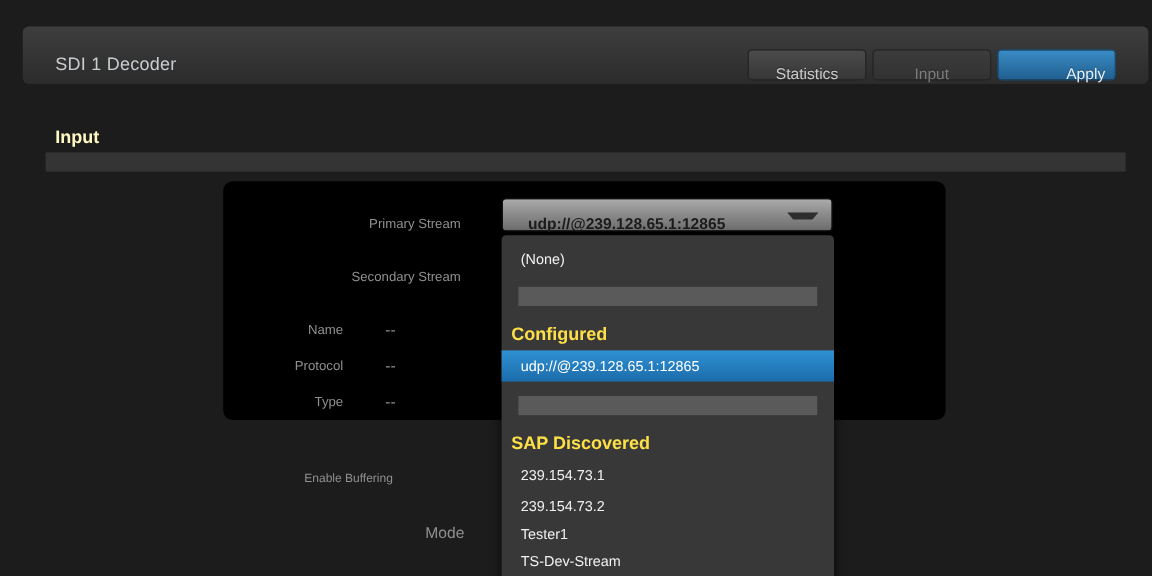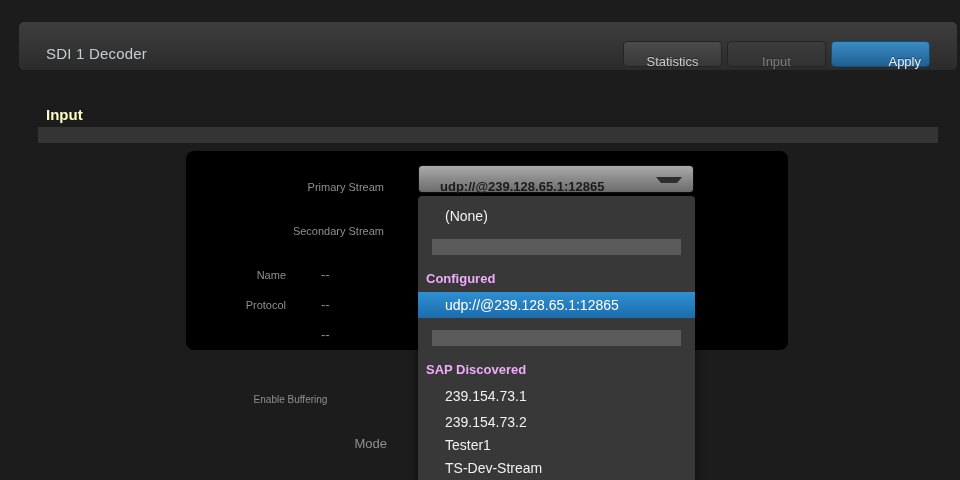--- a/index.html
+++ b/index.html
@@ -99,30 +99,30 @@
   }
 
   
   .menu {
     position:absolute; left:410px; top:188px; width:277px;
     background:#383838; border-radius:4px 4px 7px 7px;
     box-shadow:0 4px 10px rgba(0,0,0,.65);
     padding:7px 0 8px; z-index:10;
   }
   .menu .item {
-    padding:5px 27px; font-size:14px; line-height:16px; color:#f1f1f1;
+    padding:5px 16px; font-size:12px; line-height:16px; color:#f1f1f1;
     cursor:pointer; white-space:nowrap;
   }
   .menu .item.tight { padding-top:2px; padding-bottom:2px; }
   .menu .item.selected {
     background:linear-gradient(#2e90d2, #1c6cab); color:#fff;
   }
   .menu .group-header {
-    padding:12px 8px 5px; font-size:13px; line-height:16px;
-    font-weight:bold; color:#f0abfc;
+    padding:12px 8px 5px; font-size:15px; line-height:16px;
+    font-weight:bold; color:#fde047;
   }
   .menu .sep {
     height:1px; background:#5a5a5a; margin:10px 14px 4px;
   }
   .menu .sep.sep2 { margin-top:12px; }
 </style>
 </head>
 <body>
 
 <div class="titlebar">
@@ -137,20 +137,21 @@
 <div class="section-title">Input</div>
 <div class="section-rule"></div>
 
 <div class="panel">
   <div class="flabel lbl-primary">Primary Stream</div>
   <div class="flabel lbl-secondary">Secondary Stream</div>
   <div class="flabel lbl-name">Name</div>
   <div class="fvalue val-name">--</div>
   <div class="flabel lbl-protocol">Protocol</div>
   <div class="fvalue val-protocol">--</div>
+  <div class="flabel lbl-type">Type</div>
   <div class="fvalue val-type">--</div>
 </div>
 
 <div class="lbl-buffering">Enable Buffering</div>
 <div class="lbl-mode">Mode</div>
 
 <div class="select">
   <span class="sel-text">udp://@239.128.65.1:12865</span>
   <span class="caret"></span>
 </div>

